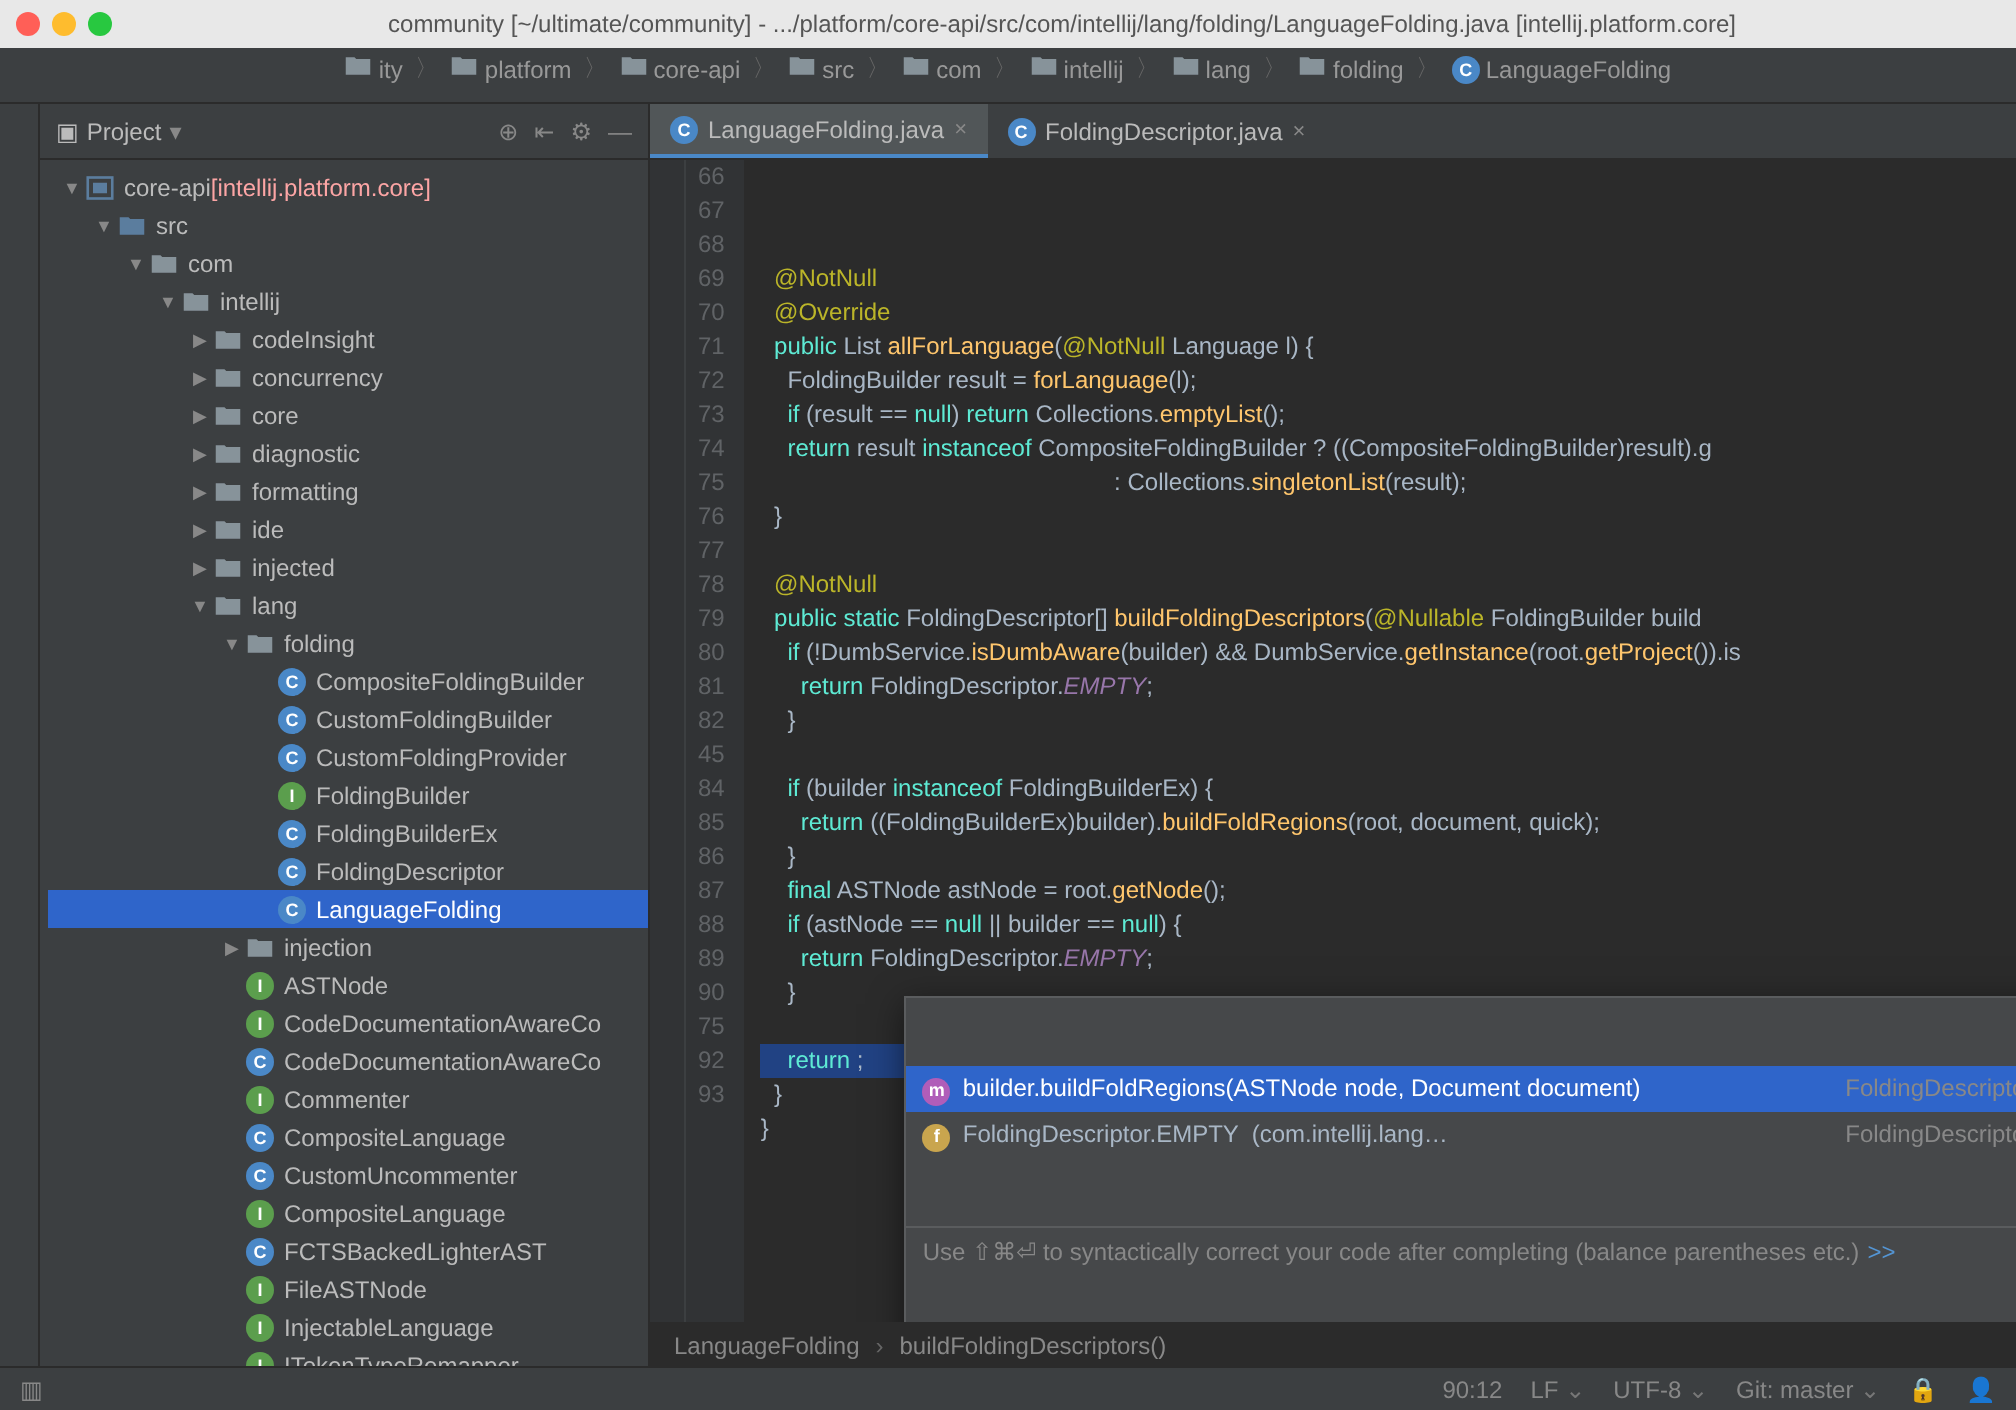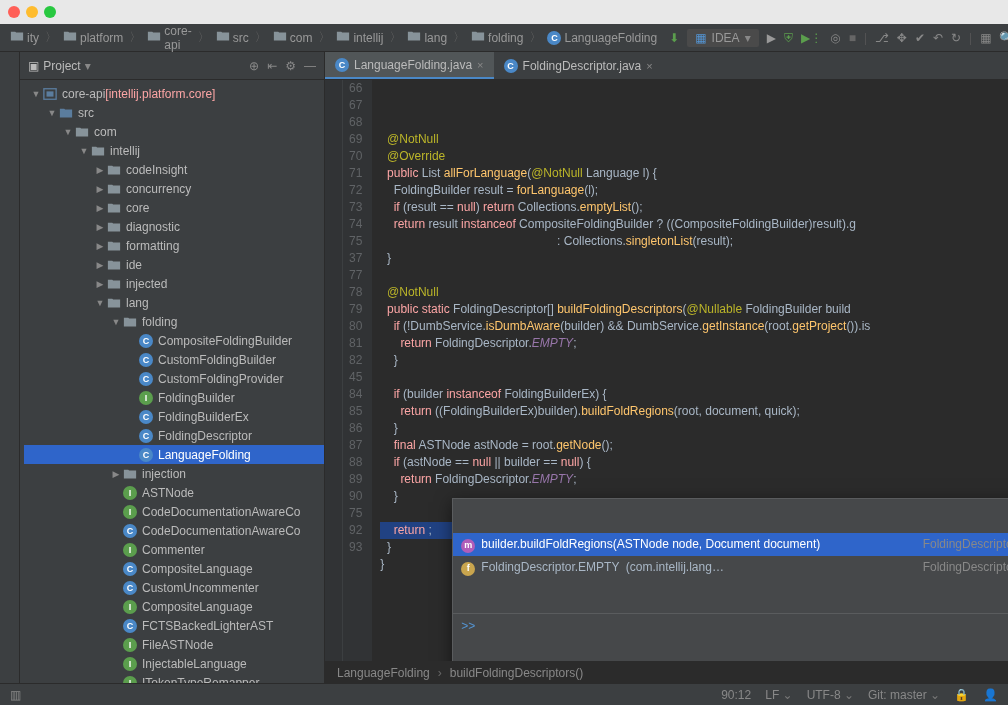--- a/index.html
+++ b/index.html
@@ -1,20 +1,20 @@
 <!DOCTYPE html>
 <html><head>
 <meta charset="utf-8">
 <style>
 * { margin:0; padding:0; box-sizing:border-box; font-family:"Helvetica Neue",Arial,sans-serif; font-size:12px; }
 body { width:1008px; height:705px; background:#3c3f41; color:#bbb; overflow:hidden; display:flex; flex-direction:column; }
 .titlebar { height:24px; background:#e8e8e8; display:flex; align-items:center; padding:0 8px; gap:6px; }
 .tl-dot { width:12px; height:12px; border-radius:50%; }
 .tl-title { flex:1; text-align:center; color:#555; font-size:12px; }
-.nav { height:28px; background:#3c3f41; border-bottom:1px solid #2b2b2b; display:flex; align-items:center; padding:0 6px; gap:4px; }
+.nav { height:28px; background:#3c3f41; border-bottom:1px solid #2b2b2b; display:flex; align-items:center; padding:0 6px; gap:4px;flex-direction:column; }
 .crumb { display:flex; align-items:center; gap:3px; color:#999; cursor:pointer; padding:2px 4px; }
 .crumb svg { width:14px; height:14px; }
 .sep { color:#666; }
 .nav-spacer { flex:1; }
 .nav-icons { display:flex; align-items:center; gap:8px; }
 .nav-icons span { color:#999; cursor:pointer; }
 .config { background:#4a4a4a; padding:2px 8px; border-radius:2px; display:flex; align-items:center; gap:5px; }
 .run { color:#499c54; }
 .bug { color:#499c54; }
 .main { flex:1; display:flex; overflow:hidden; }
@@ -37,21 +37,21 @@
 .tabs { height:28px; display:flex; align-items:stretch; background:#3c3f41; border-bottom:1px solid #2b2b2b; }
 .tab { display:flex; align-items:center; gap:5px; padding:0 10px; cursor:pointer; color:#bbb; }
 .tab.active { background:#515658; border-bottom:2px solid #4a88c7; }
 .tab .close { color:#888; font-size:11px; }
 .code-area { flex:1; display:flex; overflow:hidden; position:relative; }
 .gutter-fold { width:18px; background:#313335; border-right:1px solid #3c3f41; }
 .gutter { background:#313335; color:#606366; text-align:right; padding:0 10px 0 6px; font-family:Menlo,Consolas,monospace; font-size:12px; line-height:17px; }
 .code { flex:1; font-family:Menlo,Consolas,monospace; font-size:12px; line-height:17px; white-space:pre; position:relative; color:#a9b7c6; padding-left:8px; overflow:hidden; }
 .code .line { height:17px; }
 .code .hl-line { background:#214283; }
-.kw { color:#fca5a5; }
+.kw { color:#5eead4; }
 .ann { color:#bbb529; }
 .method { color:#ffc66d; }
 .field { color:#9876aa; font-style:italic; }
 .popup { position:absolute; left:80px; top:418px; background:#46484a; border:1px solid #5a5c5e; box-shadow:0 4px 16px rgba(0,0,0,.5); width:580px; }
 .popup-row { display:flex; align-items:center; padding:3px 8px; gap:6px; }
 .popup-row.sel { background:#2f65ca; color:#fff; }
 .popup-row .sig { flex:1; }
 .popup-row .ret { color:#888; }
 .popup-hint { padding:4px 8px; color:#888; font-size:11px; border-top:1px solid #5a5c5e; display:flex; align-items:center; gap:4px; }
 .popup-hint .link { color:#5495d4; }
@@ -60,20 +60,21 @@
 .statusbar .spacer { flex:1; }
 .dd::after { content:" ⌄"; color:#777; }
 </style>
 </head>
 <body>
 
 <div class="titlebar">
   <div class="tl-dot" style="background:#ff5f57"></div>
   <div class="tl-dot" style="background:#febc2e"></div>
   <div class="tl-dot" style="background:#28c840"></div>
+  <div class="tl-title">community [~/ultimate/community] - .../platform/core-api/src/com/intellij/lang/folding/LanguageFolding.java [intellij.platform.core]</div>
 </div>
 
 <div class="nav">
   <div id="crumbs" style="display:flex;align-items:center;gap:2px;">
       <span class="crumb">
         <span><svg viewBox="0 0 16 16">
             <path class="folder-icon" d="M1 3h5l1 1h8v9H1z"></path>
           </svg></span>
         <span>ity</span>
       </span>
@@ -456,21 +457,21 @@
           <div>66</div>
           <div>67</div>
           <div>68</div>
           <div>69</div>
           <div>70</div>
           <div>71</div>
           <div>72</div>
           <div>73</div>
           <div>74</div>
           <div>75</div>
-          <div>37</div>
+          <div>76</div>
           <div>77</div>
           <div>78</div>
           <div>79</div>
           <div>80</div>
           <div>81</div>
           <div>82</div>
           <div>45</div>
           <div>84</div>
           <div>85</div>
           <div>86</div>
@@ -479,20 +480,21 @@
           <div>89</div>
           <div>90</div>
           <div>75</div>
           <div>92</div>
           <div>93</div>
         </div>
       <div class="code" id="code">
         <div class="line">&nbsp;</div><div class="line">  <span class="ann">@NotNull</span></div><div class="line">  <span class="ann">@Override</span></div><div class="line">  <span class="kw">public</span> List<foldingbuilder> <span class="method">allForLanguage</span>(<span class="ann">@NotNull</span> Language l) {</foldingbuilder></div><div class="line">    FoldingBuilder result = <span class="method">forLanguage</span>(l);</div><div class="line">    <span class="kw">if</span> (result == <span class="kw">null</span>) <span class="kw">return</span> Collections.<span class="method">emptyList</span>();</div><div class="line">    <span class="kw">return</span> result <span class="kw">instanceof</span> CompositeFoldingBuilder ? ((CompositeFoldingBuilder)result).g</div><div class="line">                                                     : Collections.<span class="method">singletonList</span>(result);</div><div class="line">  }</div><div class="line">&nbsp;</div><div class="line">  <span class="ann">@NotNull</span></div><div class="line">  <span class="kw">public</span> <span class="kw">static</span> FoldingDescriptor[] <span class="method">buildFoldingDescriptors</span>(<span class="ann">@Nullable</span> FoldingBuilder build</div><div class="line">    <span class="kw">if</span> (!DumbService.<span class="method">isDumbAware</span>(builder) &amp;&amp; DumbService.<span class="method">getInstance</span>(root.<span class="method">getProject</span>()).is</div><div class="line">      <span class="kw">return</span> FoldingDescriptor.<span class="field">EMPTY</span>;</div><div class="line">    }</div><div class="line">&nbsp;</div><div class="line">    <span class="kw">if</span> (builder <span class="kw">instanceof</span> FoldingBuilderEx) {</div><div class="line">      <span class="kw">return</span> ((FoldingBuilderEx)builder).<span class="method">buildFoldRegions</span>(root, document, quick);</div><div class="line">    }</div><div class="line">    <span class="kw">final</span> ASTNode astNode = root.<span class="method">getNode</span>();</div><div class="line">    <span class="kw">if</span> (astNode == <span class="kw">null</span> || builder == <span class="kw">null</span>) {</div><div class="line">      <span class="kw">return</span> FoldingDescriptor.<span class="field">EMPTY</span>;</div><div class="line">    }</div><div class="line">&nbsp;</div><div class="line hl-line">    <span class="kw">return</span> ;</div><div class="line">  }</div><div class="line">}</div><div class="line">&nbsp;</div><div class="popup">
           <div id="popup-rows"><div class="popup-row sel"><span><span style="background:#b05db9;color:#fff;border-radius:50%;width:14px;height:14px;display:inline-flex;align-items:center;justify-content:center;font-size:9px;font-weight:bold">m</span></span><span class="sig">builder.buildFoldRegions(ASTNode node, Document document)</span><span class="ret">FoldingDescriptor[]</span></div><div class="popup-row"><span><span style="background:#c9a54e;color:#fff;border-radius:50%;width:14px;height:14px;display:inline-flex;align-items:center;justify-content:center;font-size:9px;font-weight:bold">f</span></span><span class="sig">FoldingDescriptor.EMPTY  (com.intellij.lang…</span><span class="ret">FoldingDescriptor[]</span></div></div>
           <div class="popup-hint">
+            <span>Use ⇧⌘⏎ to syntactically correct your code after completing (balance parentheses etc.)</span>
             <span class="link">&gt;&gt;</span>
           </div>
         </div>
       </div>
     </div>
     <div class="status-path">
       <span>LanguageFolding</span>
       <span style="color:#666">›</span>
       <span>buildFoldingDescriptors()</span>
     </div>

